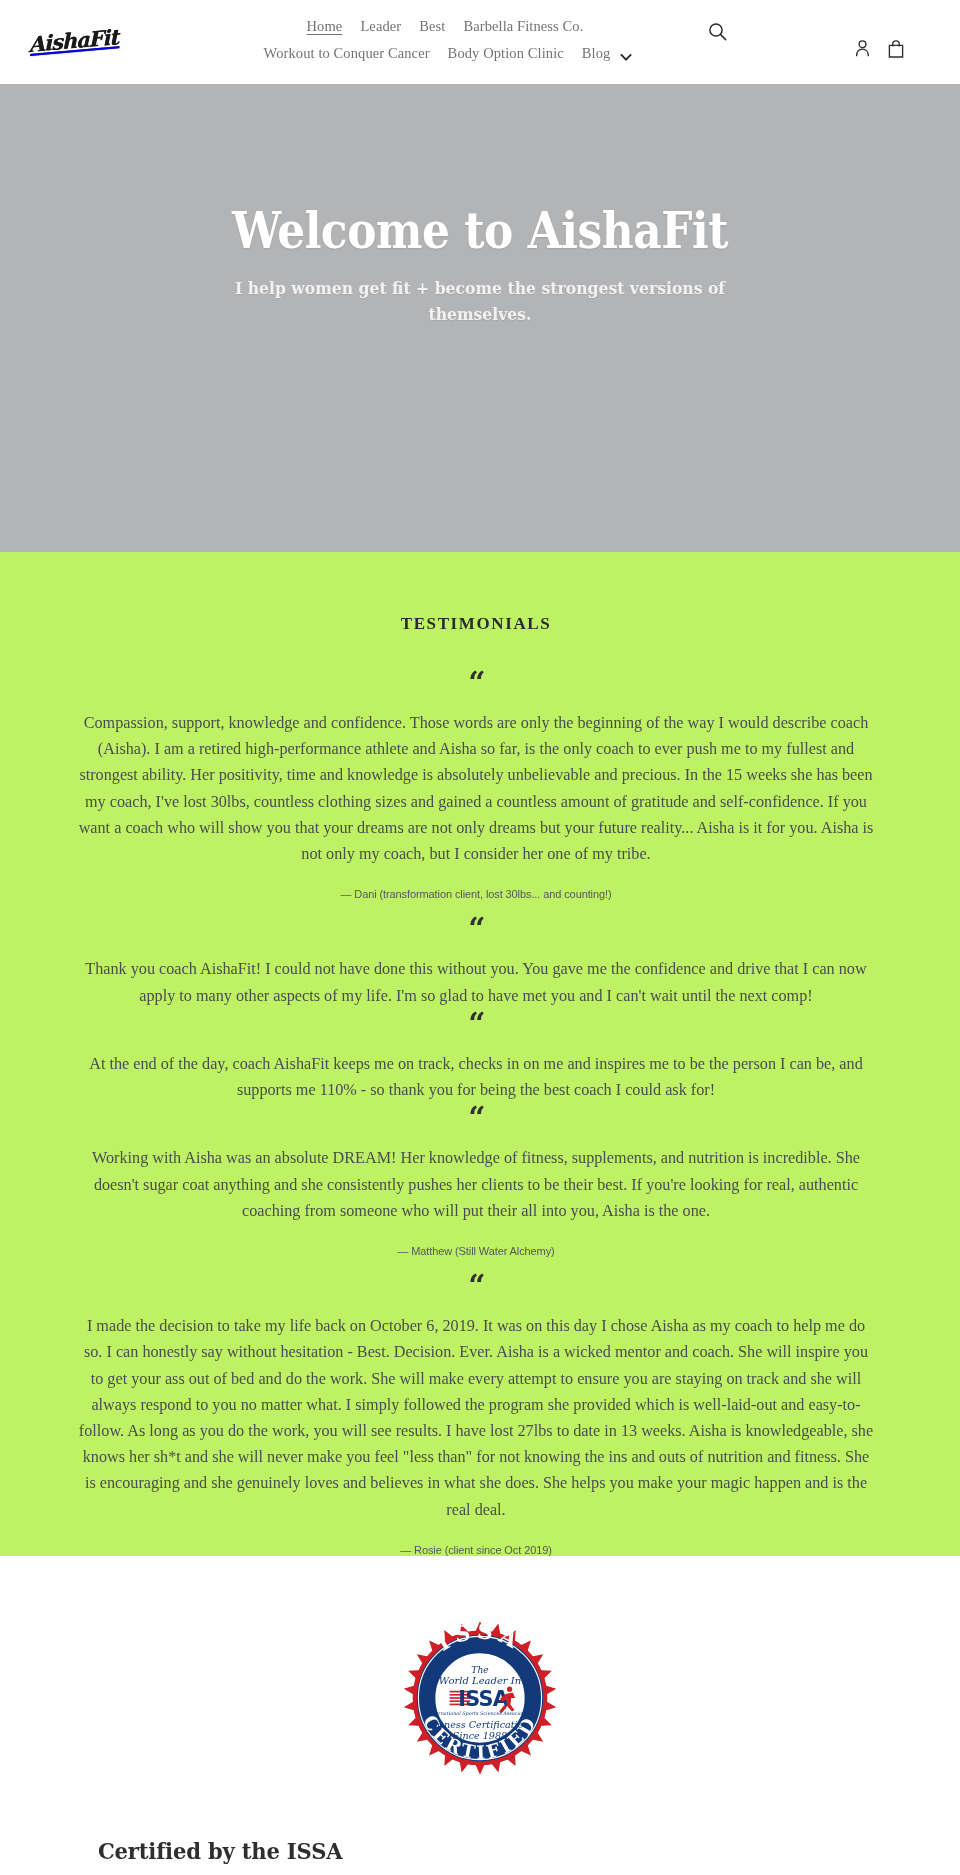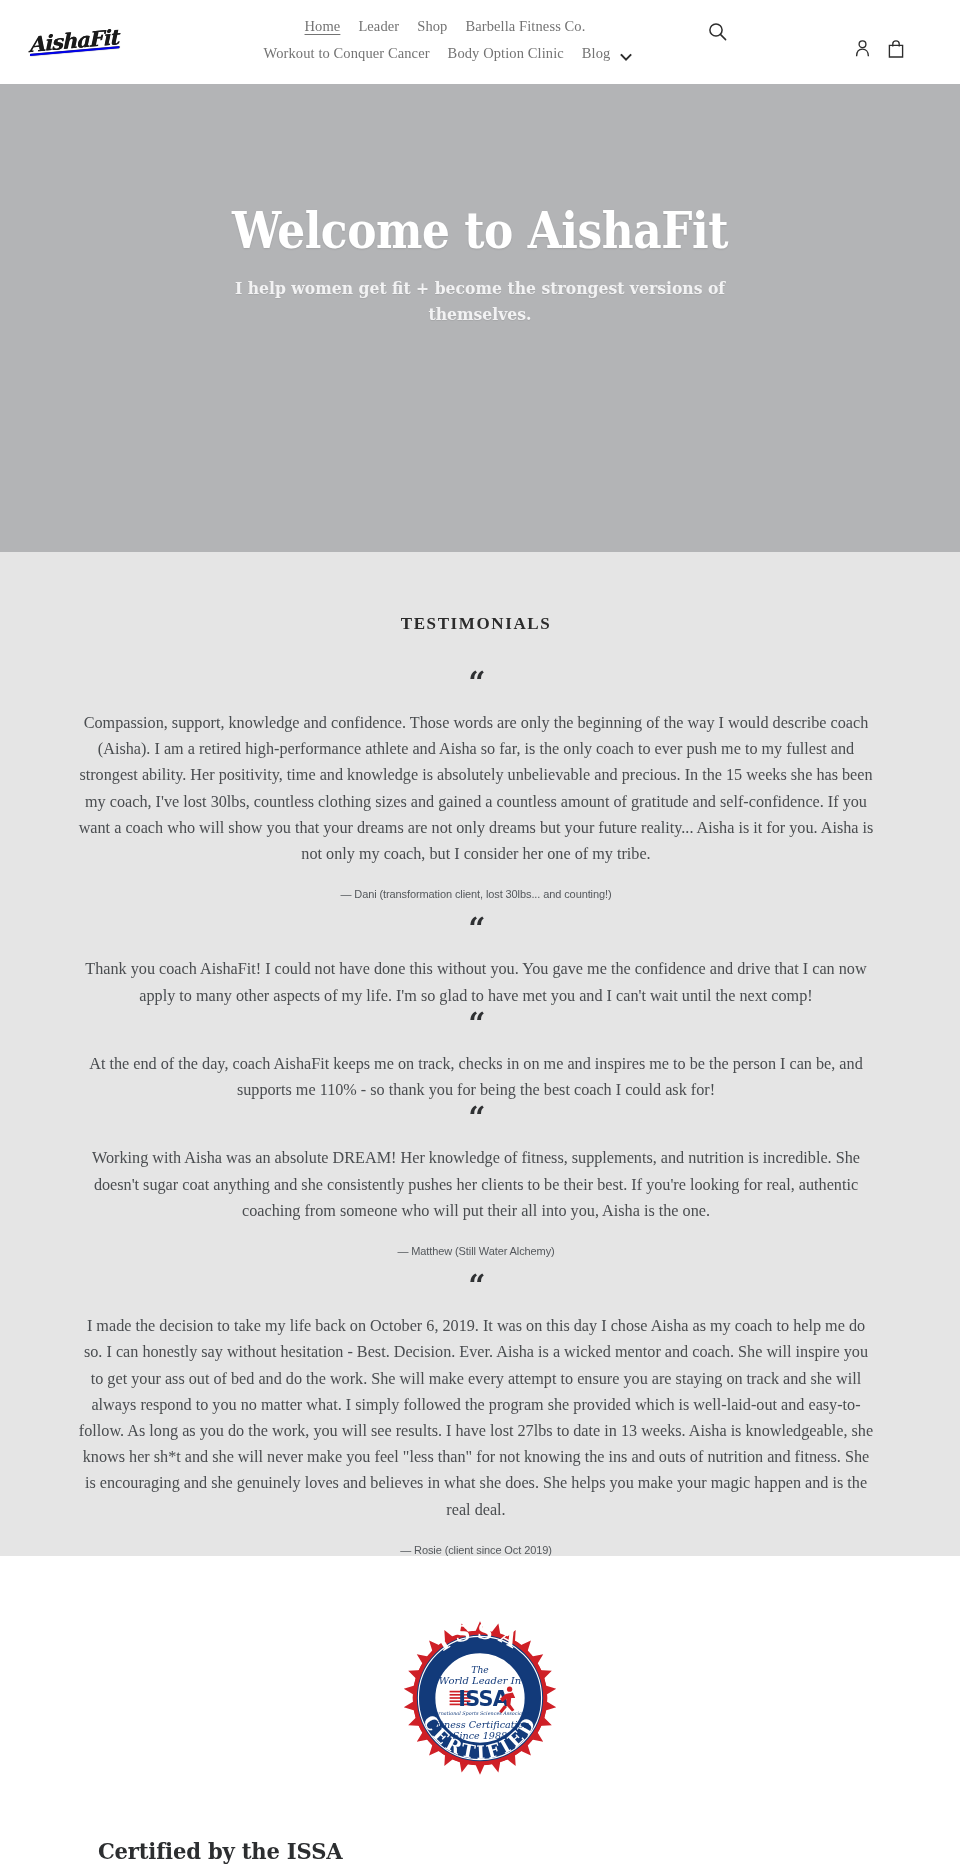--- a/index.html
+++ b/index.html
@@ -129,21 +129,21 @@
     color: #f2f2f3;
     margin-top: 18px;
     transform: scaleX(0.92);
     text-shadow: 0 1px 1px rgba(0,0,0,0.08);
   }
 
   
   .testimonials-section {
     width: 960px;
     padding: 62px 8px 0 0;
-    background: #e5e5e5;
+    background: #bef264;
   }
   .section-heading {
     text-align: center;
     font-family: "Liberation Serif", serif;
     font-weight: 700;
     font-size: 17px;
     letter-spacing: 1.6px;
     color: #2b2b2b;
     margin-bottom: 34px;
   }
@@ -215,21 +215,21 @@
 <header class="site-header">
 
   <a class="logo-wrap" href="#">
     <span class="logo-script">AishaFit</span>
   </a>
 
   <nav class="nav-center">
     <div class="nav-row">
       <a class="nav-link active" href="#">Home</a>
       <a class="nav-link" href="#">Leader</a>
-      <a class="nav-link" href="#">Shop</a>
+      <a class="nav-link" href="#">Best</a>
       <a class="nav-link" href="#">Barbella Fitness Co.</a>
     </div>
     <div class="nav-row">
       <a class="nav-link" href="#">Workout to Conquer Cancer</a>
       <a class="nav-link" href="#">Body Option Clinic</a>
       <a class="nav-link" href="#">Blog</a><span class="nav-caret"><svg width="14" height="14" viewBox="0 0 14 14">
             <path d="M2.5 5 L7 9.6 L11.5 5" fill="none" stroke="#2d2d2d" stroke-width="1.9" stroke-linecap="square"></path>
           </svg></span>
     </div>
   </nav>

